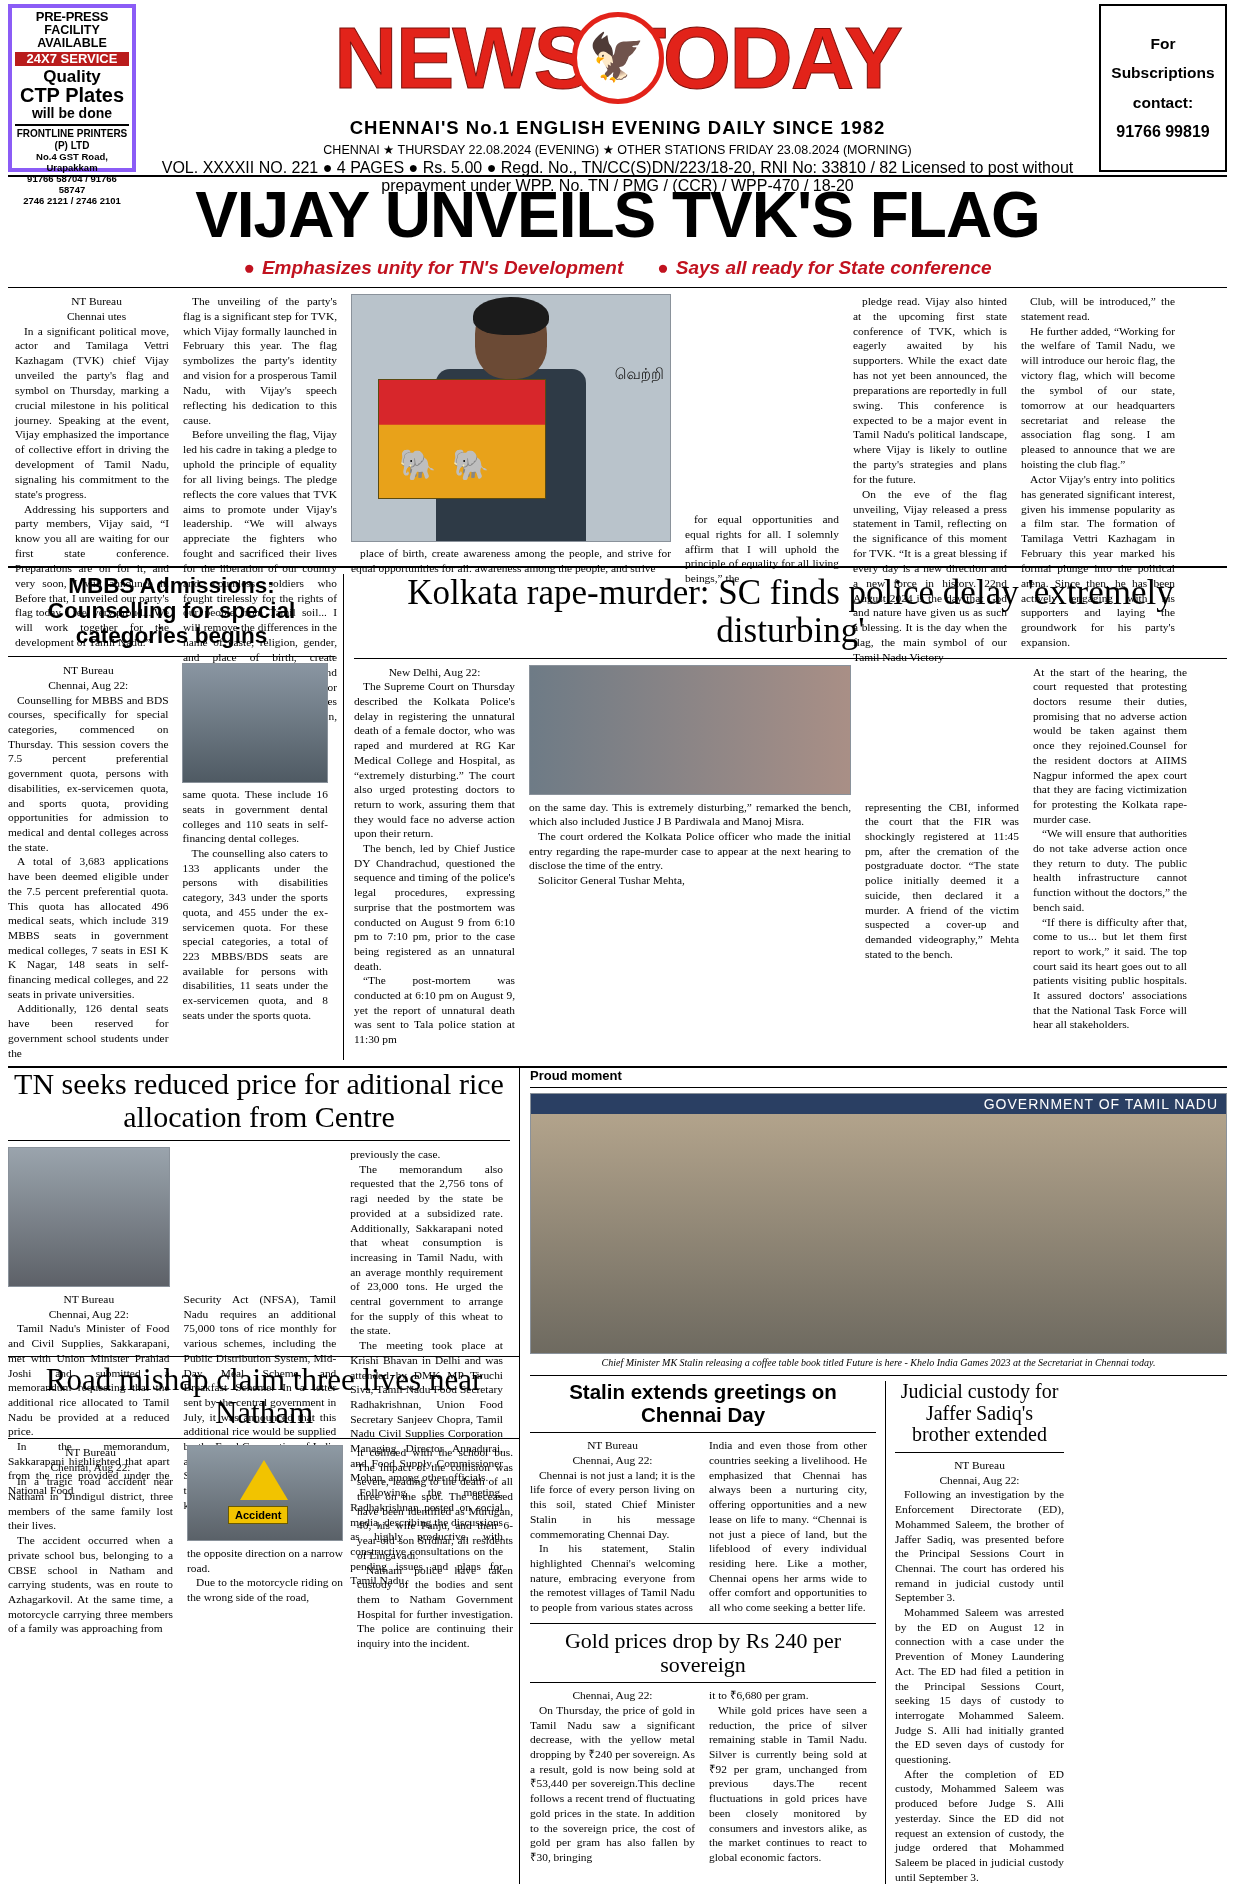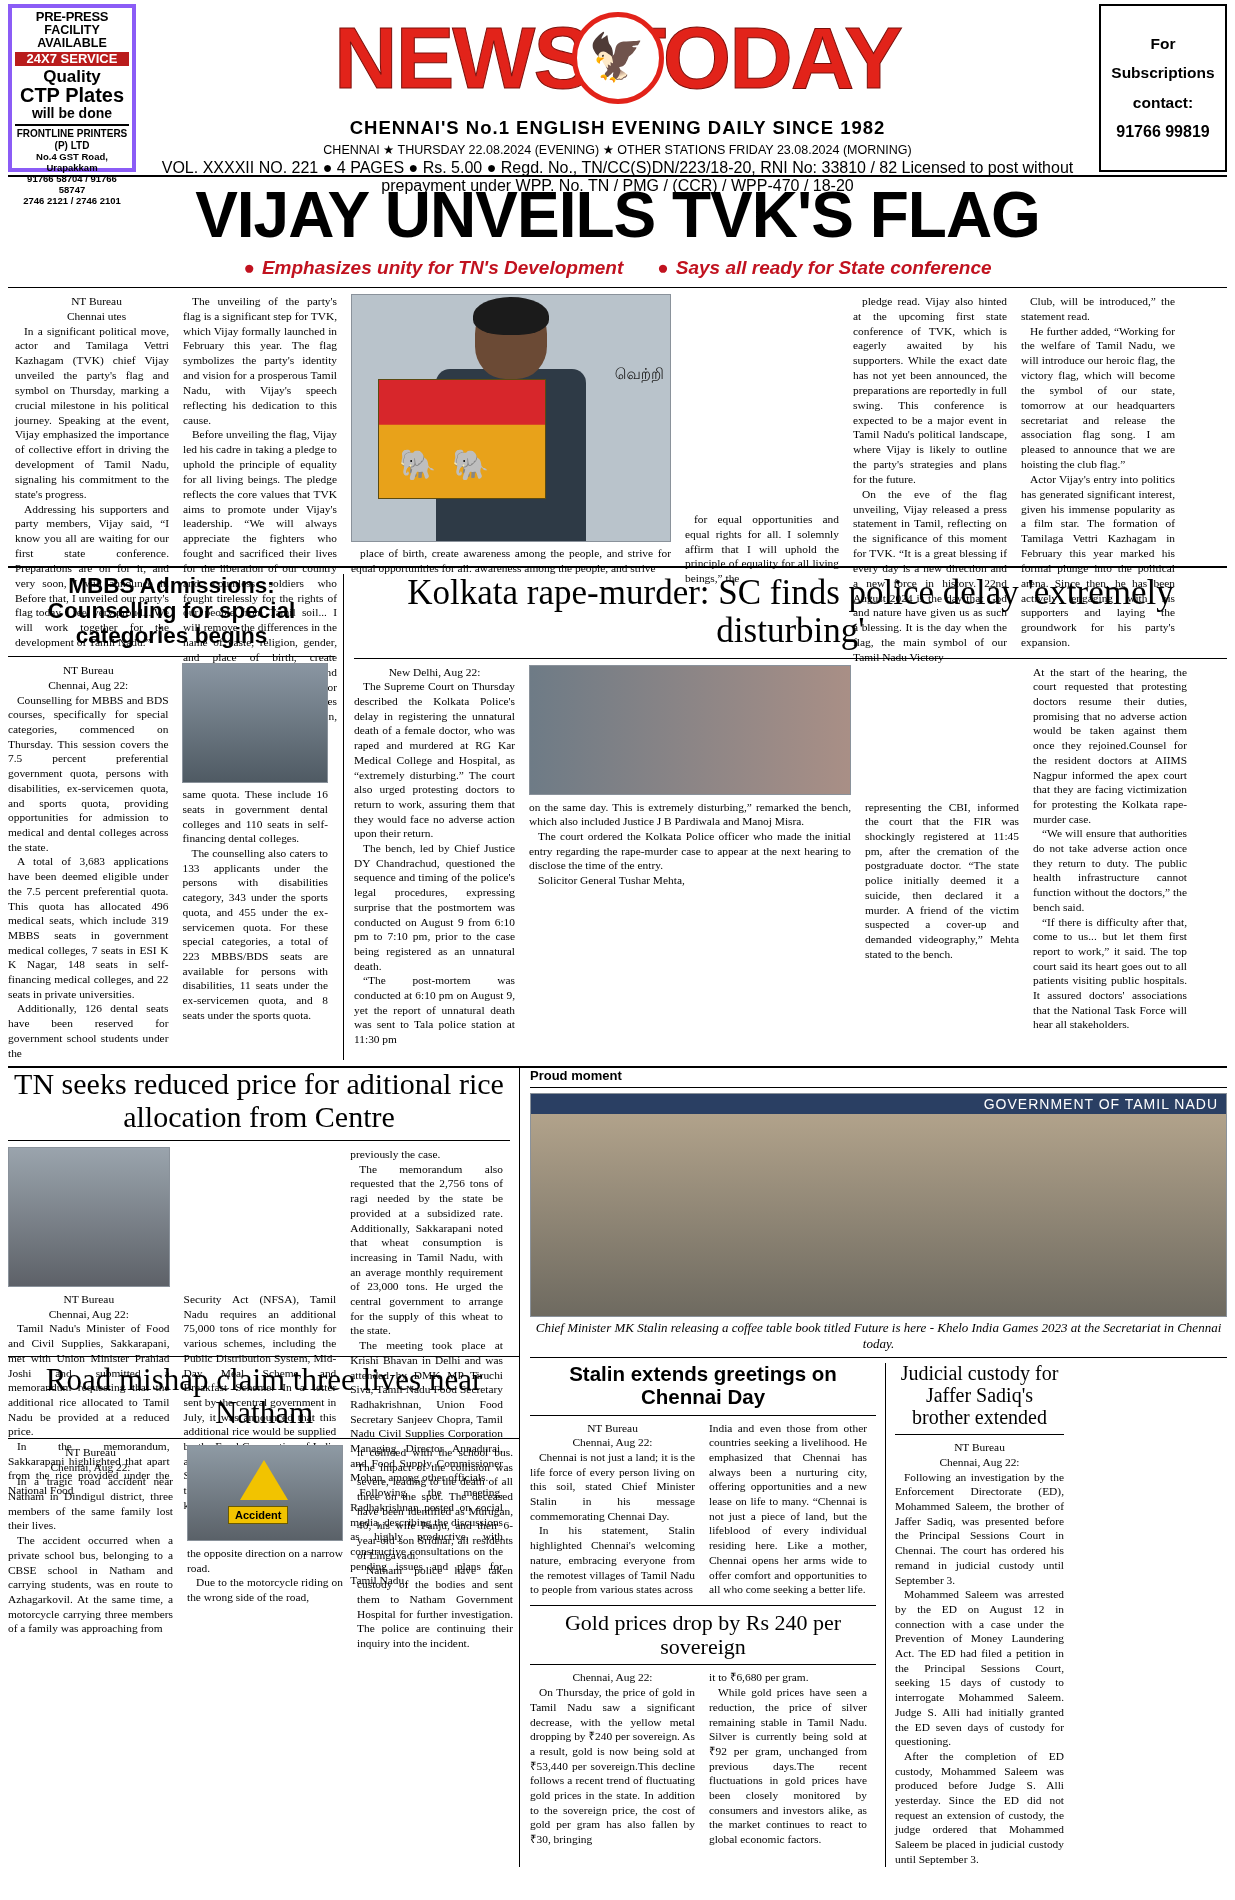--- a/index.html
+++ b/index.html
@@ -83,21 +83,21 @@
 
   
   .lead-body { display:flex; }
   .lead-body .c { font-size:11.4px; line-height:1.3; text-align:justify; padding:0 7px; }
   .lead-body .c p { margin:0; text-indent:9px; }
 
   .photo {
     background:linear-gradient(#cfd6dd,#aab4bf);
     border:1px solid #8a929b; position:relative; overflow:hidden;
   }
-  .cap { font-size:13px; font-style:italic; text-align:center; line-height:1.2; margin-top:3px; }
+  .cap { font-size:10px; font-style:italic; text-align:center; line-height:1.2; margin-top:3px; }
 
   
   .vijay { width:100%; height:248px; background:#b9c3cb; position:relative; }
   .vijay .head { position:absolute; left:50%; top:6px; transform:translateX(-50%); width:72px;height:78px;border-radius:42%;background:#6b4a35;}
   .vijay .hair { position:absolute; left:50%; top:2px; transform:translateX(-50%); width:76px;height:38px;border-radius:50% 50% 40% 40%;background:#1b1b1b;}
   .vijay .body { position:absolute; left:50%; top:74px; transform:translateX(-50%); width:150px;height:180px;background:#2e3a46;border-radius:14px 14px 0 0;}
   .vijay .flag { position:absolute; left:26px; top:84px; width:168px; height:120px; background:#e8a21a; border:1px solid #5a4a12; }
   .vijay .flag .red { position:absolute; inset:0; background:#d7262b; clip-path:polygon(0 0,100% 0,100% 38%,0 38%); }
   .vijay .flag .el { position:absolute; bottom:14px; left:20px; font-size:30px; color:#3b3b3b; letter-spacing:16px;}
   .vijay .tam { position:absolute; right:6px; top:70px; font-size:15px; color:#222; }
@@ -277,21 +277,21 @@
           <p>The memorandum also requested that the 2,756 tons of ragi needed by the state be provided at a subsidized rate. Additionally, Sakkarapani noted that wheat consumption is increasing in Tamil Nadu, with an average monthly requirement of 23,000 tons. He urged the central government to arrange for the supply of this wheat to the state.</p>
           <p>The meeting took place at Krishi Bhavan in Delhi and was attended by DMK MP Tiruchi Siva, Tamil Nadu Food Secretary Radhakrishnan, Union Food Secretary Sanjeev Chopra, Tamil Nadu Civil Supplies Corporation Managing Director Annadurai, and Food Supply Commissioner Mohan, among other officials.</p>
           <p>Following the meeting, Radhakrishnan posted on social media, describing the discussions as highly productive, with constructive consultations on the pending issues and plans for Tamil Nadu.</p>
         </div>
       </div>
     </div>
 
     <div style="flex:1; padding-left:10px;">
       <div class="labelbox">Proud moment</div>
       <div style="border-top:1px solid #000; margin:4px 0 5px;"></div>
-      <div class="photo" style="height:224px;background:linear-gradient(#b8a88f,#6e6a60);position:relative;">
+      <div class="photo" style="height:261px;background:linear-gradient(#b8a88f,#6e6a60);position:relative;">
         <div class="banner" style="position:absolute;top:0;left:0;right:0;">GOVERNMENT OF TAMIL NADU</div>
       </div>
       <div class="cap">Chief Minister MK Stalin releasing a coffee table book titled Future is here - Khelo India Games 2023 at the Secretariat in Chennai today.</div>
 
       <div style="border-top:1px solid #000; margin:6px 0 5px;"></div>
 
       <div style="display:flex;">
         <div style="width:356px; padding-right:9px; border-right:1px solid #000;">
           <div class="section-head" style="font-size:20.5px;">Stalin extends greetings on Chennai Day</div>
           <div style="border-top:1px solid #000; margin:6px 0 5px;"></div>

